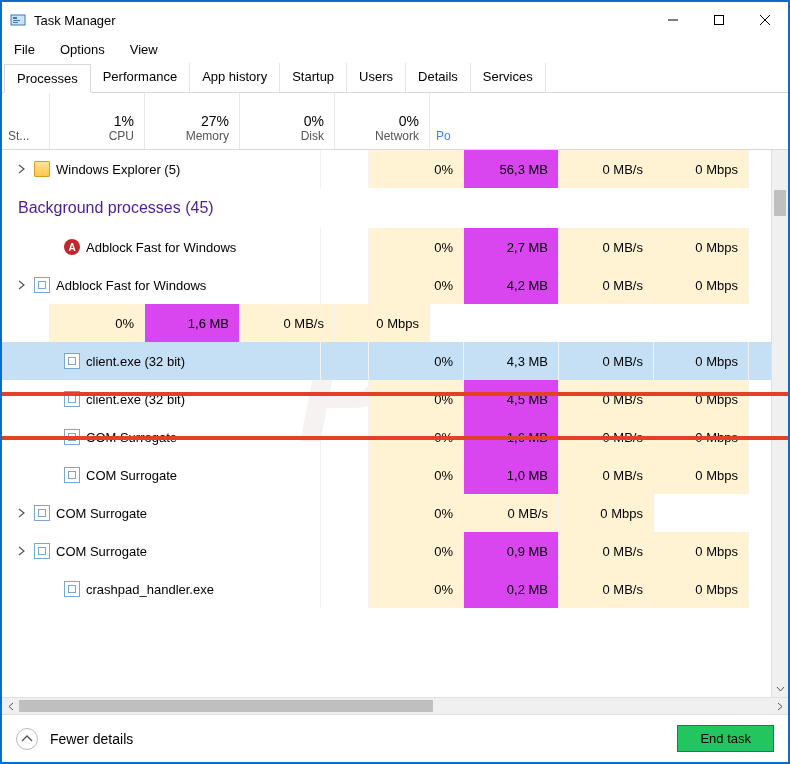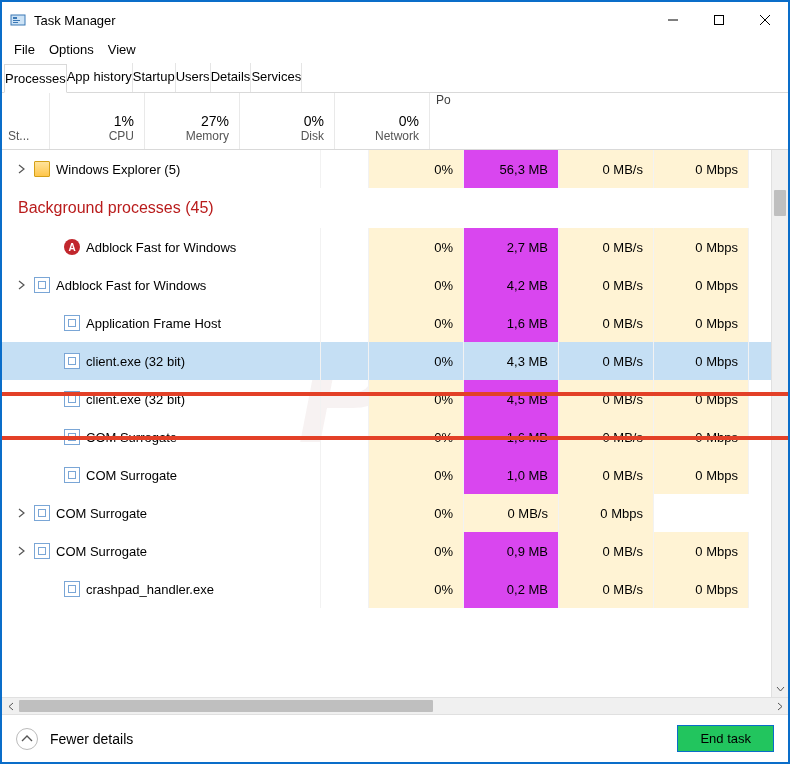--- a/index.html
+++ b/index.html
@@ -8,55 +8,55 @@
 
 .frame-red{position:absolute;left:-6px;top:390px;width:798px;height:48px;border:4px solid #e34027;border-radius:6px;pointer-events:none;z-index:50}
 
 .titlebar { display: flex; align-items: center; height: 36px; padding: 0 0 0 8px; }
 .titlebar .icon-app { width: 16px; height: 16px; margin-right: 8px; }
 .titlebar .title { flex: 1; font-size: 13px; color: #000; }
 .win-controls { display: flex; height: 36px; }
 .win-btn { width: 46px; display: flex; align-items: center; justify-content: center; cursor: default; }
 .win-btn svg { width: 12px; height: 12px; }
 
-.menubar { display: flex; gap: 2px; padding: 2px 6px 4px; }
+.menubar { display: flex; gap: 13px; padding: 2px 6px 4px; }
 .menubar-item { padding: 2px 6px; font-size: 13px; cursor: default; }
 
 .tabs { display: flex; border-bottom: 1px solid #d9d9d9; }
-.tab { padding: 6px 0; font-size: 13px; border-right: 1px solid #e5e5e5; cursor: default; }
+.tab { padding: 6px 12px; font-size: 13px; border-right: 1px solid #e5e5e5; cursor: default; }
 .tab.active { border: 1px solid #d9d9d9; border-bottom-color: #fff; position: relative; top: 1px; background: #fff; margin-left: 2px; }
 
 .table-wrap { flex: 1; display: flex; flex-direction: column; overflow: hidden; position: relative; }
 
 .watermark{position:absolute;inset:0;display:flex;align-items:center;justify-content:center;pointer-events:none;z-index:0}
 .watermark span{font-size:140px;font-weight:700;font-style:italic;color:rgba(120,40,35,0.06);transform:translateY(-10px)}
 
 .table-head { display: flex; border-bottom: 1px solid #d9d9d9; height: 57px; position:relative; z-index:1; }
 .head-name { width: 319px; border-right: 1px solid #e9e9e9; position: relative; padding: 0 10px 6px 16px; display: flex; align-items: flex-end; justify-content: space-between; }
 .head-name .sort-chev{position:absolute;left:50%;top:6px;transform:translateX(-50%);}
 .head-name-label{color:#555;font-size:12px}
 .head-status { width: 48px; border-right: 1px solid #e9e9e9; display: flex; align-items: flex-end; padding: 0 6px 6px; color:#555; font-size:12px; overflow:hidden; white-space:nowrap; text-overflow:ellipsis; }
 .head-col { width: 95px; border-right: 1px solid #e9e9e9; display: flex; flex-direction: column; align-items: flex-end; justify-content: flex-end; padding: 6px 10px; }
 .head-col .pct{font-size:14px;color:#000}
 .head-col .lab{font-size:12px;color:#555}
-.head-po{flex:1;display:flex;padding:0 0 6px 6px;color:#404040;font-size:12px}
+.head-po{flex:1;display:flex;align-items:flex-end;padding:0 0 6px 6px;color:#3b82f6;font-size:12px}
 
 .table-body { flex:1; overflow: hidden; position: relative; z-index:1; }
 .rows{position:relative}
 .row { display: flex; height: 38px; align-items: stretch; }
 .row:hover .cell,.row.selected .cell{background:#c5dff4!important}
 .cell { display: flex; align-items: center; border-right: 1px solid #f2f2f2; }
 .c-name { width: 319px; padding-left: 12px; gap: 6px; }
 .c-status { width: 48px; }
 .c-cpu,.c-mem,.c-disk,.c-net{ width: 95px; justify-content: flex-end; padding-right: 10px; background: #fff3d4; }
 .c-mem{background:#d946ef}
 .c-po{flex:1}
 .expander{width:14px;display:flex;justify-content:center}
 .procicon{width:16px;height:16px;display:inline-block}
-.grouprow{display:flex;height:40px;align-items:center;padding-left:16px;color:#b91c1c;font-size:16px}
+.grouprow{display:flex;height:40px;align-items:center;padding-left:16px;color:#4c1d95;font-size:16px}
 
 .vscroll{position:absolute;right:0;top:0;bottom:0;width:17px;background:#f0f0f0;border-left:1px solid #e0e0e0;z-index:2}
 .vscroll .thumb{position:absolute;top:40px;left:2px;right:2px;height:26px;background:#bfbfbf;border-radius:1px}
 .vscroll .arr{position:absolute;left:0;right:0;height:17px;display:flex;align-items:center;justify-content:center;}
 .vscroll .arr.bot{bottom:0}
 
 .hscroll{height:17px;background:#f0f0f0;border-top:1px solid #e0e0e0;display:flex;align-items:center;position:relative;z-index:2}
 .hscroll .arr{width:17px;display:flex;align-items:center;justify-content:center}
 .hscroll .track{flex:1;position:relative;height:100%}
 .hscroll .thumb{position:absolute;left:0;top:2px;bottom:2px;width:55%;background:#bfbfbf;border-radius:1px}
@@ -110,20 +110,21 @@
 </div>
 
 <div class="menubar">
   <div class="menubar-item">File</div>
   <div class="menubar-item">Options</div>
   <div class="menubar-item">View</div>
 </div>
 
 <div class="tabs">
   <div class="tab active">Processes</div>
+  <div class="tab">Performance</div>
   <div class="tab">App history</div>
   <div class="tab">Startup</div>
   <div class="tab">Users</div>
   <div class="tab">Details</div>
   <div class="tab">Services</div>
 </div>
 
 <div class="table-wrap">
   <div class="watermark">
         <span>PC</span>
@@ -206,25 +207,20 @@
               <span>Adblock Fast for Windows</span>
             </div>
             <div class="cell c-status"></div>
             <div class="cell c-cpu">0%</div>
             <div class="cell c-mem">4,2 MB</div>
             <div class="cell c-disk">0 MB/s</div>
             <div class="cell c-net">0 Mbps</div>
             <div class="cell c-po"></div>
           </div>
           <div class="row">
-            <div class="cell c-name" style="padding-left:42px">
-              <span class="expander"></span>
-              <span class="procicon ic-generic"></span>
-              <span>Application Frame Host</span>
-            </div>
             <div class="cell c-status"></div>
             <div class="cell c-cpu">0%</div>
             <div class="cell c-mem">1,6 MB</div>
             <div class="cell c-disk">0 MB/s</div>
             <div class="cell c-net">0 Mbps</div>
             <div class="cell c-po"></div>
           </div>
           <div class="row selected">
             <div class="cell c-name" style="padding-left:42px">
               <span class="expander"></span>

